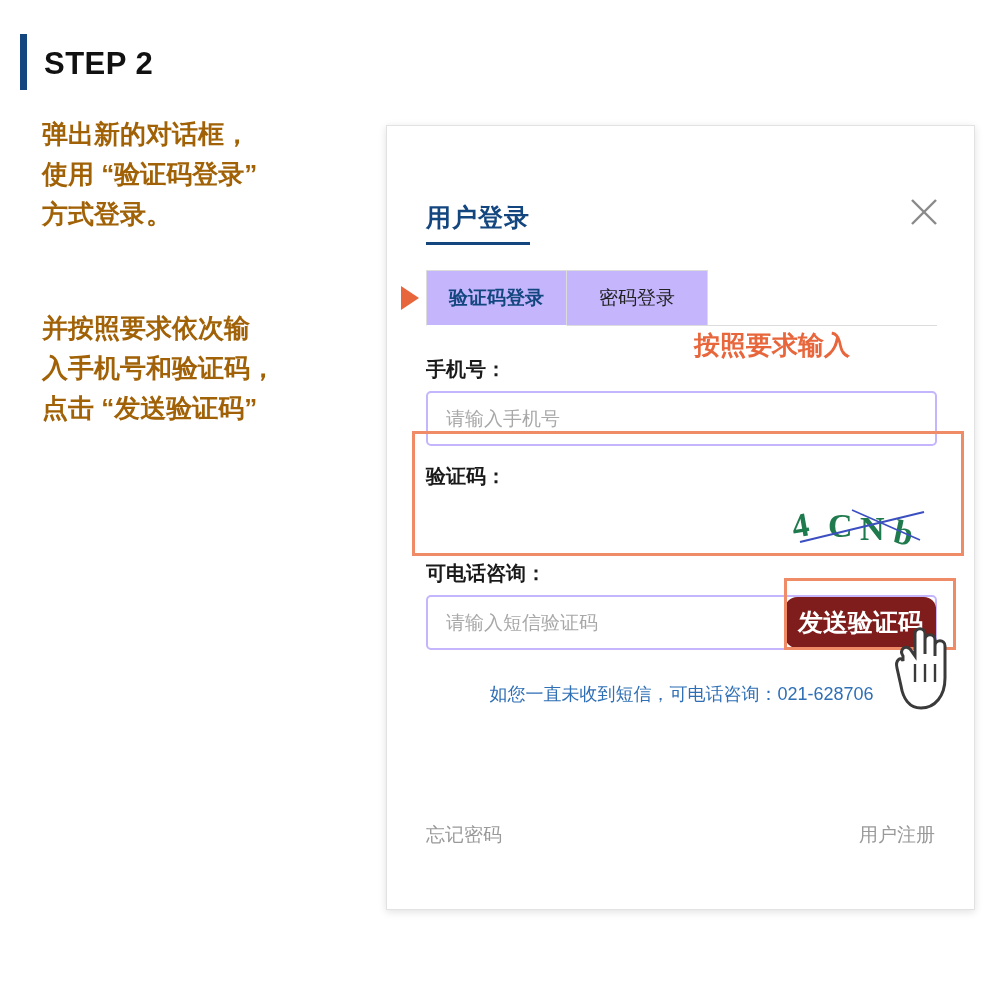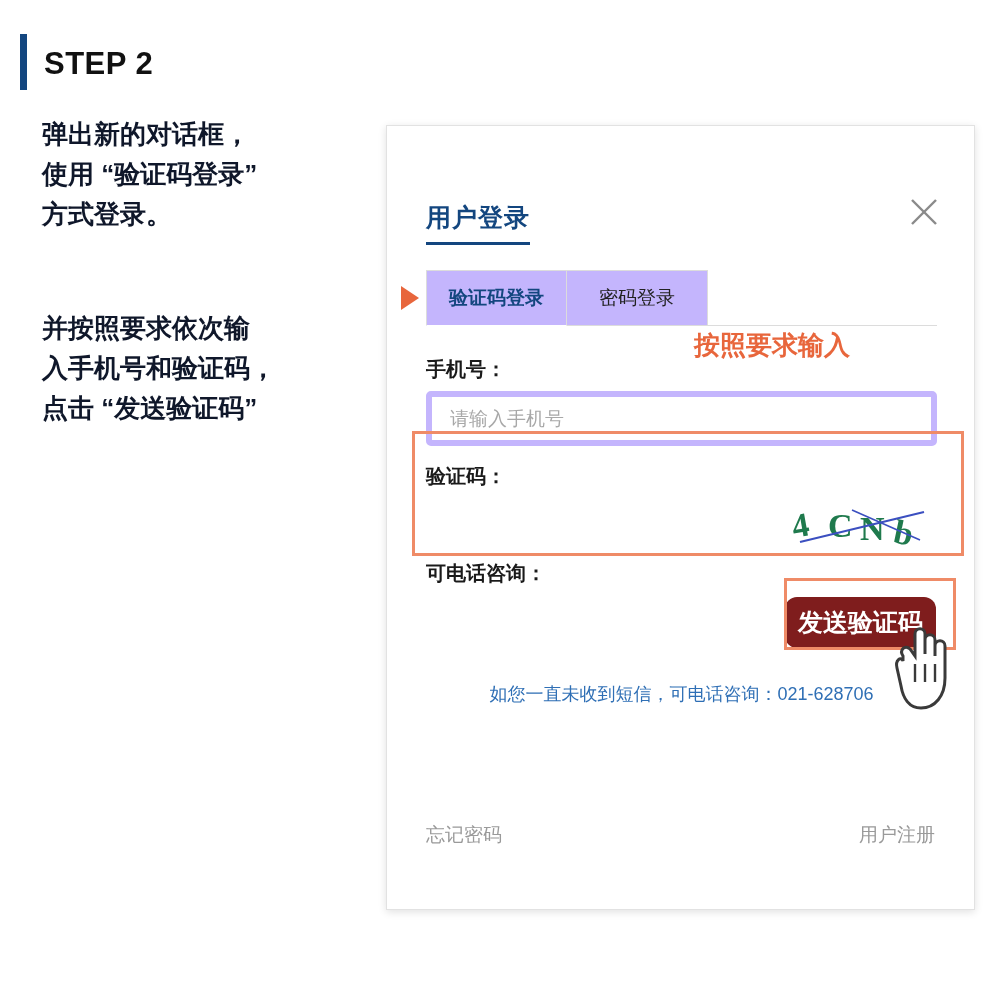--- a/index.html
+++ b/index.html
@@ -35,21 +35,21 @@
     font-size: 31px;
     font-weight: bold;
     letter-spacing: 0.5px;
     color: #111111;
   }
   .instr {
     position: absolute;
     left: 42px;
     font-size: 26px;
     line-height: 40px;
-    color: #0f172a;
+    color: #a16207;
     font-weight: bold;
     width: 330px;
     white-space: pre-line;
   }
   #instr-1 { top: 106px; }
   #instr-2 { top: 300px; }
 
   
   #dialog {
     position: absolute;
@@ -125,21 +125,21 @@
     position: absolute;
     left: 39px;
     font-size: 20px;
     color: #1a1a1a;
     font-weight: bold;
   }
   .field-input {
     position: absolute;
     left: 39px;
     width: 511px; height: 55px;
-    border: 6px solid #c4b5fd;
+    border: 2px solid #c4b5fd;
     border-radius: 5px;
     background: #ffffff;
     padding: 0 18px;
     font-size: 19px;
     color: #9a9a9a;
     font-family: "Liberation Sans", sans-serif;
     outline: none;
   }
   .field-input::placeholder { color: #a8a8a8; }
 
@@ -285,20 +285,21 @@
         <text x="2" y="34" font-family="Liberation Serif, serif" font-size="34" font-weight="bold" fill="#1f7a4d" transform="rotate(-10 2 34)">4</text>
         <text x="36" y="33" font-family="Liberation Serif, serif" font-size="34" font-weight="bold" fill="#1f7a4d">C</text>
         <text x="68" y="36" font-family="Liberation Serif, serif" font-size="34" font-weight="bold" fill="#1f7a4d">N</text>
         <text x="100" y="38" font-family="Liberation Serif, serif" font-size="34" font-weight="bold" fill="#1f7a4d" transform="rotate(12 100 38)">b</text>
         <line x1="8" y1="38" x2="132" y2="8" stroke="#3b4fc0" stroke-width="2"></line>
         <line x1="60" y1="6" x2="128" y2="36" stroke="#3b4fc0" stroke-width="1.6"></line>
       </svg>
     </div>
 
     <div class="field-label" id="label-sms">可电话咨询：</div>
+    <input class="field-input" id="input-sms" type="text" placeholder="请输入短信验证码" style="">
     <button id="send-code-button">发送验证码</button>
 
     <div id="hint-text">如您一直未收到短信，可电话咨询：021-628706</div>
 
 
     <div class="footer-link" id="link-forgot">忘记密码</div>
     <div class="footer-link" id="link-register">用户注册</div>
   </div>
 
   <div id="annot-box-fields"></div>

